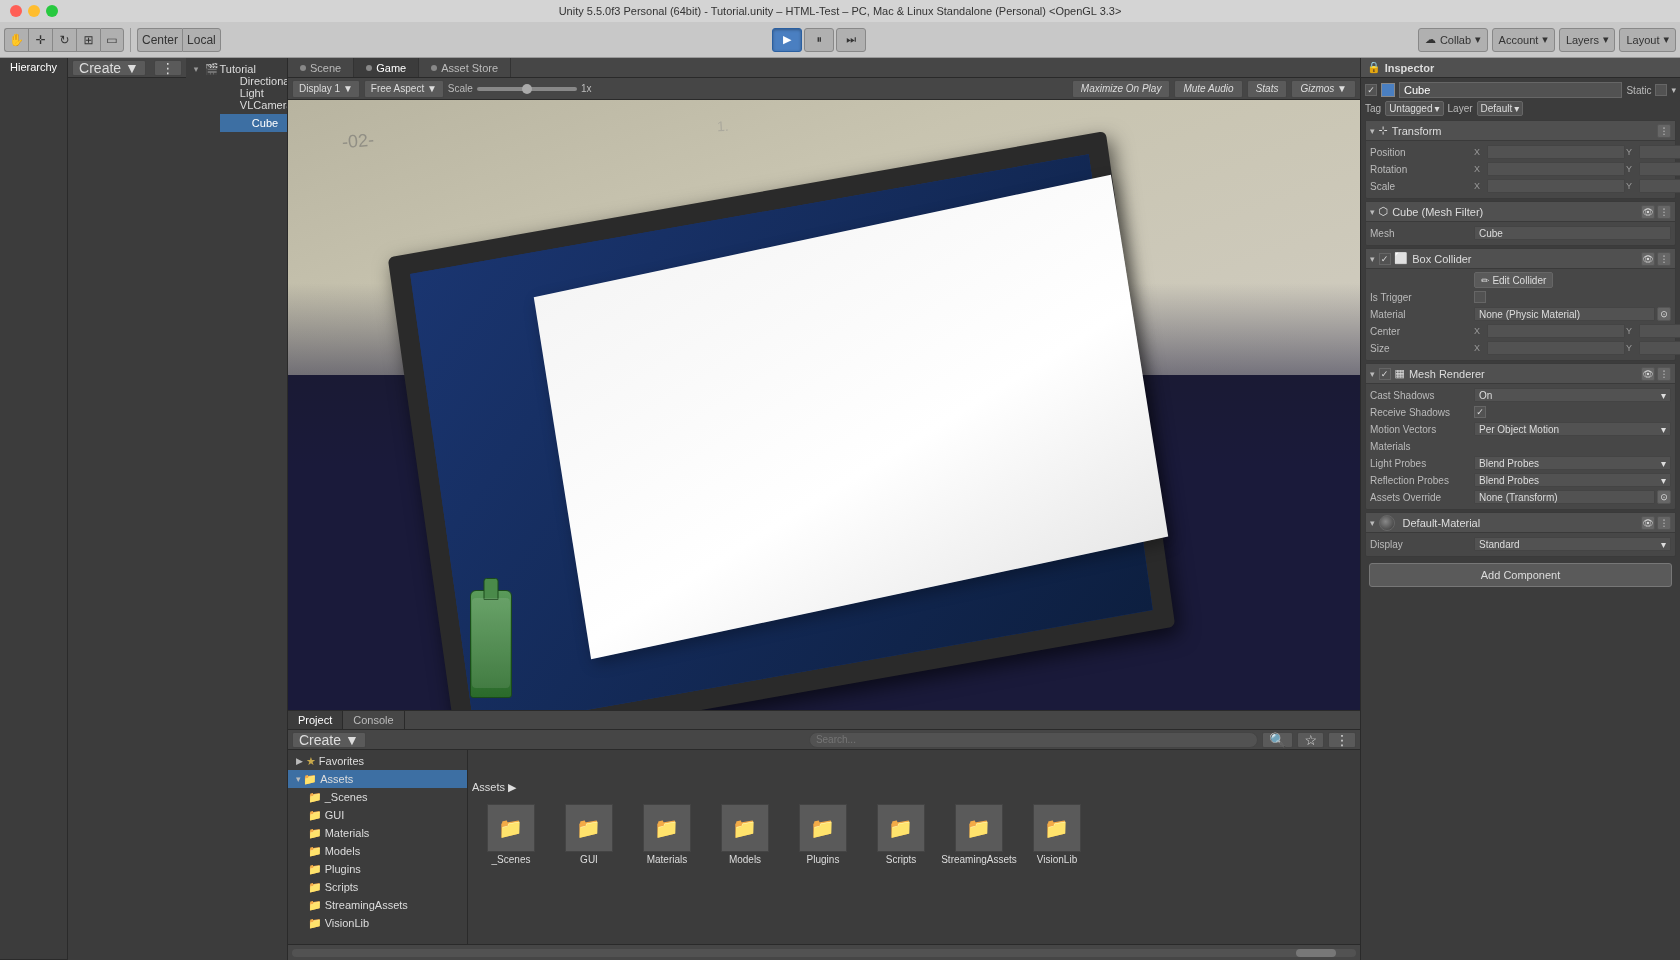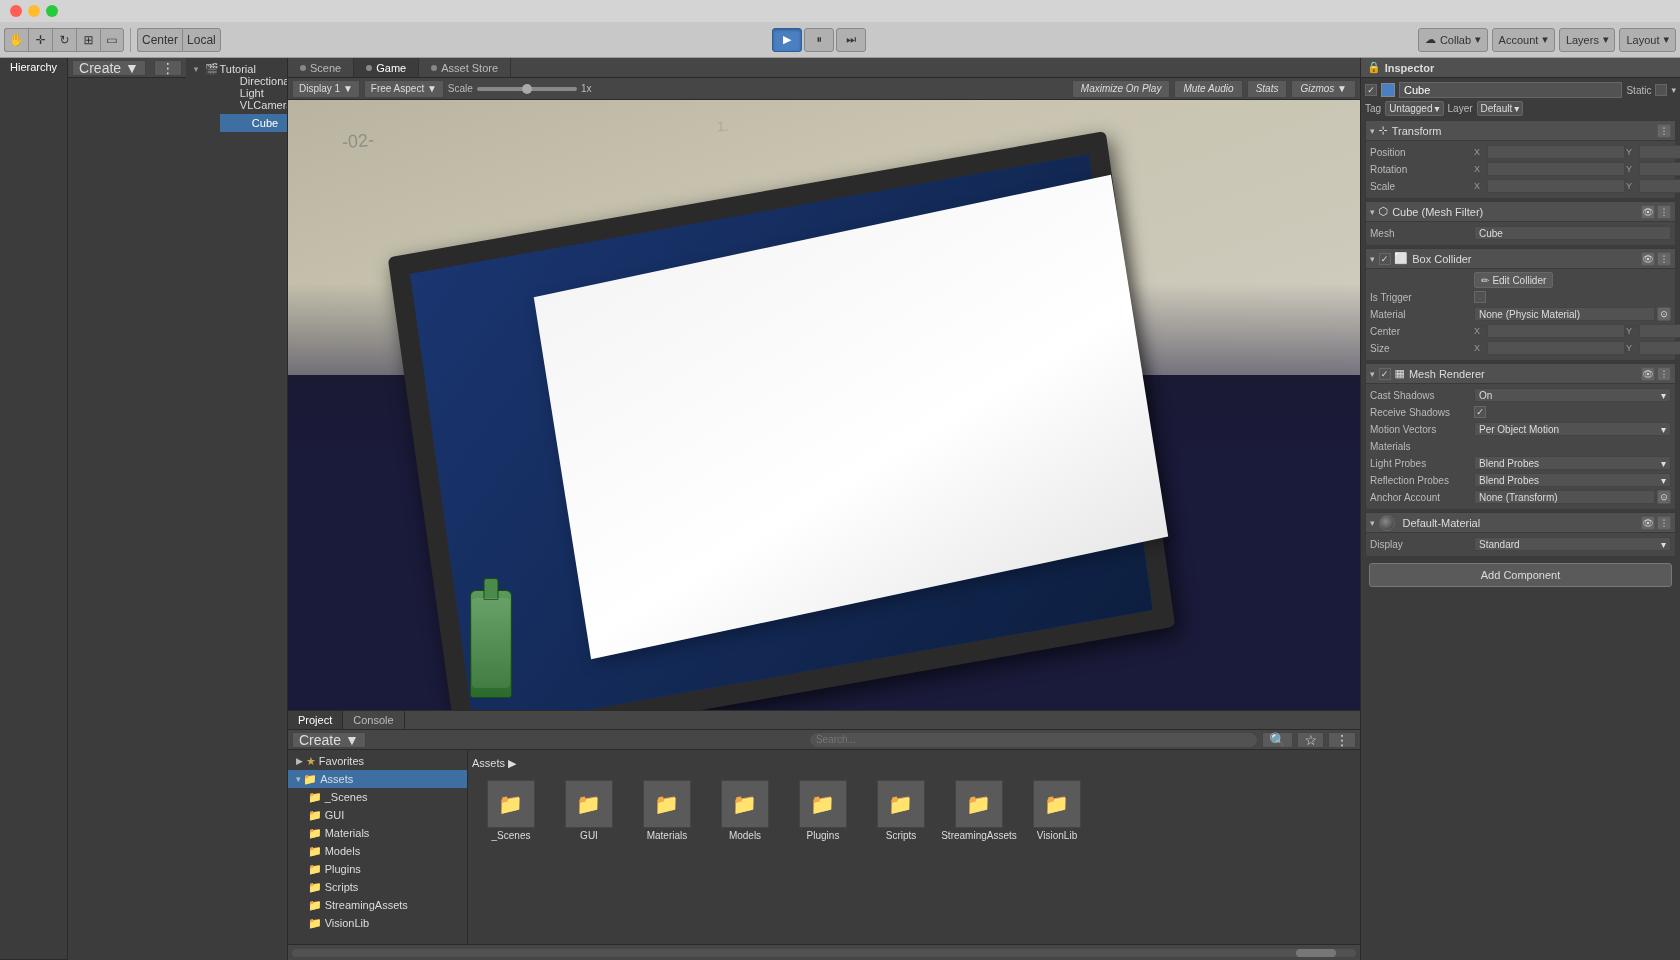--- a/index.html
+++ b/index.html
@@ -283,20 +283,21 @@
     #project-left {
       width: 180px;
       border-right: 1px solid #2a2a2a;
       overflow-y: auto;
       padding: 2px 0;
     }
     #project-right {
       flex: 1;
       overflow-y: auto;
       padding: 4px;
+      margin-top: 24px;
     }
     .project-main { display: flex; flex: 1; overflow: hidden; }
     .folder-item {
       height: 18px;
       display: flex;
       align-items: center;
       padding-left: 8px;
       cursor: pointer;
       color: #ddd;
       font-size: 11px;
@@ -544,20 +545,21 @@
   </style>
 </head>
 <body>
 
 <div id="titlebar">
   <div class="traffic-lights">
     <div class="traffic-light tl-close"></div>
     <div class="traffic-light tl-min"></div>
     <div class="traffic-light tl-max"></div>
   </div>
+  <span>Unity 5.5.0f3 Personal (64bit) - Tutorial.unity – HTML-Test – PC, Mac &amp; Linux Standalone (Personal) &lt;OpenGL 3.3&gt;</span>
 </div>
 
 <div id="main-toolbar">
 
   <div class="toolbar-group">
     <div class="toolbar-btn" title="Hand Tool">✋</div>
     <div class="toolbar-btn" title="Move Tool">✛</div>
     <div class="toolbar-btn" title="Rotate Tool">↻</div>
     <div class="toolbar-btn" title="Scale Tool">⊞</div>
     <div class="toolbar-btn" title="Rect Tool">▭</div>
@@ -1045,21 +1047,21 @@
             <span class="prop-label">Reflection Probes</span>
             <div class="prop-value">
               <div class="dropdown-input">
                 <span>Blend Probes</span>
                 <span style="margin-left:auto;">▾</span>
               </div>
             </div>
           </div>
 
           <div class="prop-row">
-            <span class="prop-label">Anchor Account</span>
+            <span class="prop-label">Assets Override</span>
             <div class="prop-value">
               <div class="dropdown-input">
                 <span>None (Transform)</span>
               </div>
               <div class="comp-btn">⊙</div>
             </div>
           </div>
         </div>
       </div>
 

